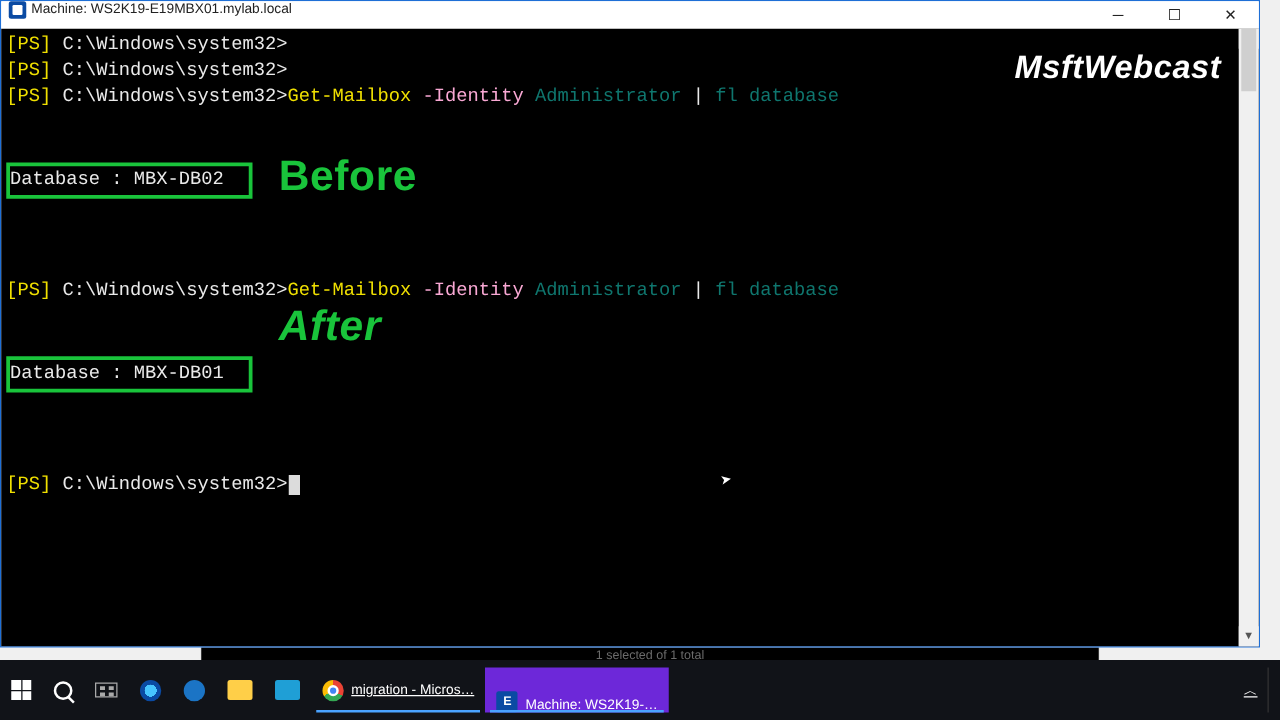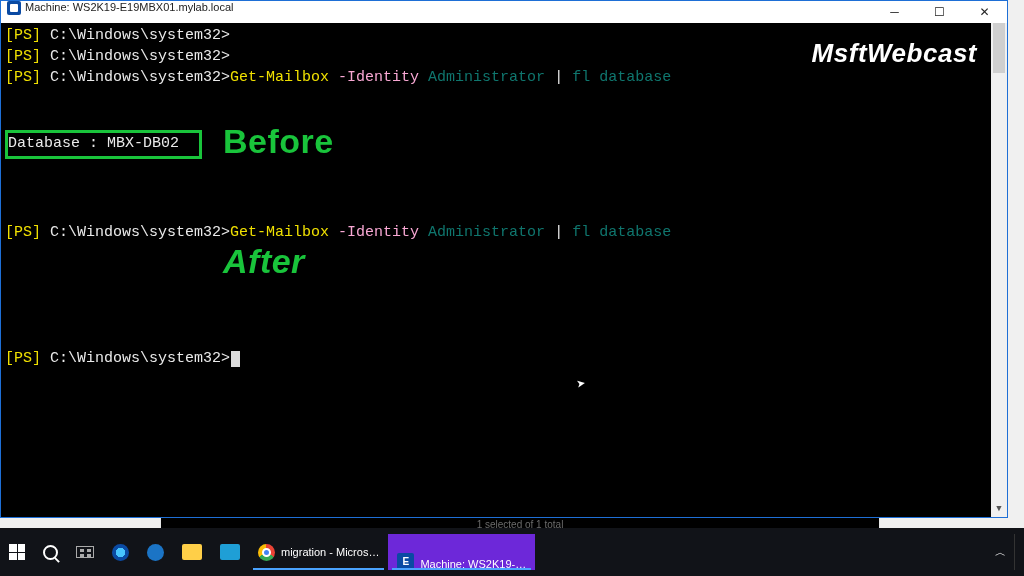--- a/index.html
+++ b/index.html
@@ -32,21 +32,21 @@
   .annot { position:absolute; color:#19c43b; font-family:Arial,Helvetica,sans-serif; font-weight:900; font-size:34px; letter-spacing:0.5px; }
   .watermark{ position:absolute; right:30px; top:12px; color:#fff; font-family:Arial,Helvetica,sans-serif; font-weight:900; font-size:26px; font-style:italic; letter-spacing:0.5px;}
   .cursor-block{display:inline-block;width:9px;height:16px;background:#dcdcdc;vertical-align:text-bottom;margin-left:1px;}
   .mouse-cursor{position:absolute;left:576px;top:352px;font-size:15px;color:#fff;transform:rotate(-10deg);}
 
   
   .bg-app { position:absolute; left:160px; top:508px; width:720px; height:30px; background:#000000; border:1px solid #e6e6e6; font-size:10px; color:#6b6b6b; display:flex; align-items:flex-start; justify-content:center; padding-top:10px;}
   .bg-app .right{position:absolute; right:40px; top:-8px; font-size:9px; color:#8a8a8a;}
 
   
-  .taskbar { position:absolute; left:0; bottom:0; width:1024px; height:48px; background:#111318; display:flex; align-items:center; color:#fff; }
+  .taskbar { position:absolute; left:0; bottom:0; width:1024px; height:48px; background:#111318; display:flex; align-items:center; color:#fff;text-decoration:underline; }
   .tb-item{ height:36px; display:flex; align-items:center; justify-content:center; padding:0 9px; }
   .tb-item.active{ background:#6d28d9; position:relative;align-items:flex-end;}
   .tb-item.active::after{content:"";position:absolute;left:4px;right:4px;bottom:0;height:2px;background:#4aa3ff;}
   .tb-item.running{ position:relative;}
   .tb-item.running::after{content:"";position:absolute;left:4px;right:4px;bottom:0;height:2px;background:#4aa3ff;}
   .tb-label{font-size:11px;color:#fff;margin-left:6px;}
   .win-logo{width:16px;height:16px;display:grid;grid-template-columns:1fr 1fr;grid-template-rows:1fr 1fr;gap:1px;}
   .win-logo div{background:#fff;}
   .search-ico{width:15px;height:15px;border:2px solid #fff;border-radius:50%;position:relative;}
   .search-ico::after{content:"";position:absolute;width:6px;height:2px;background:#fff;transform:rotate(45deg);bottom:-3px;right:-4px;}
@@ -94,20 +94,21 @@
       <div class="line">&nbsp;</div>
       <div class="line">&nbsp;</div>
       <div class="line"><span class="boxed white">Database : MBX-DB02</span></div>
       <div class="annot" style="left:222px; top:95px;">Before</div>
       <div class="line">&nbsp;</div>
       <div class="line">&nbsp;</div>
       <div class="line">&nbsp;</div>
       <div class="line"><span class="yellow">[PS]</span><span class="white"> C:\Windows\system32&gt;</span><span class="yellow">Get-Mailbox</span><span class="gray"> -Identity</span><span class="cyan"> Administrator </span><span class="white">|</span><span class="cyan"> fl database</span></div>
       <div class="line">&nbsp;</div>
       <div class="line">&nbsp;</div>
+      <div class="line"><span class="boxed white">Database : MBX-DB01</span></div>
       <div class="annot" style="left:222px; top:215px;font-style:italic;">After</div>
       <div class="line">&nbsp;</div>
       <div class="line">&nbsp;</div>
       <div class="line">&nbsp;</div>
       <div class="line"><span class="yellow">[PS]</span><span class="white"> C:\Windows\system32&gt;</span><span class="cursor-block"></span></div>
 
       <div class="mouse-cursor">➤</div>
 
       <div class="scrollbar">
         <div class="arrow up">▲</div>

